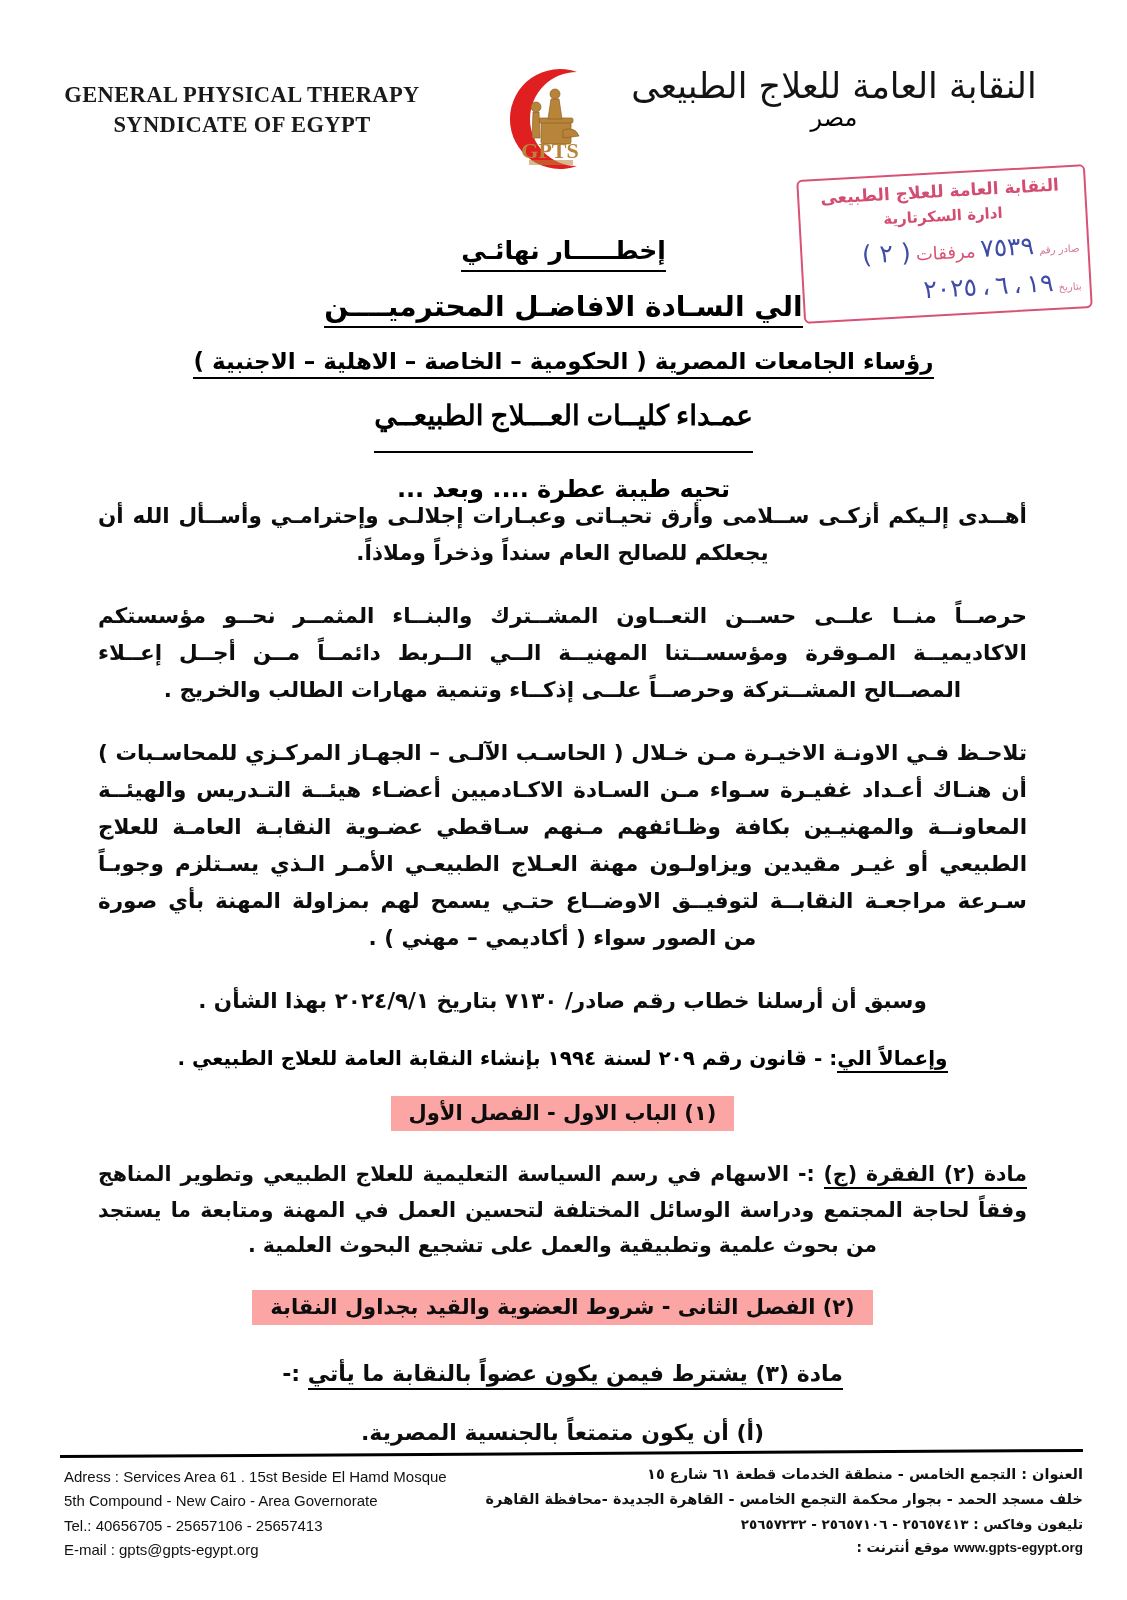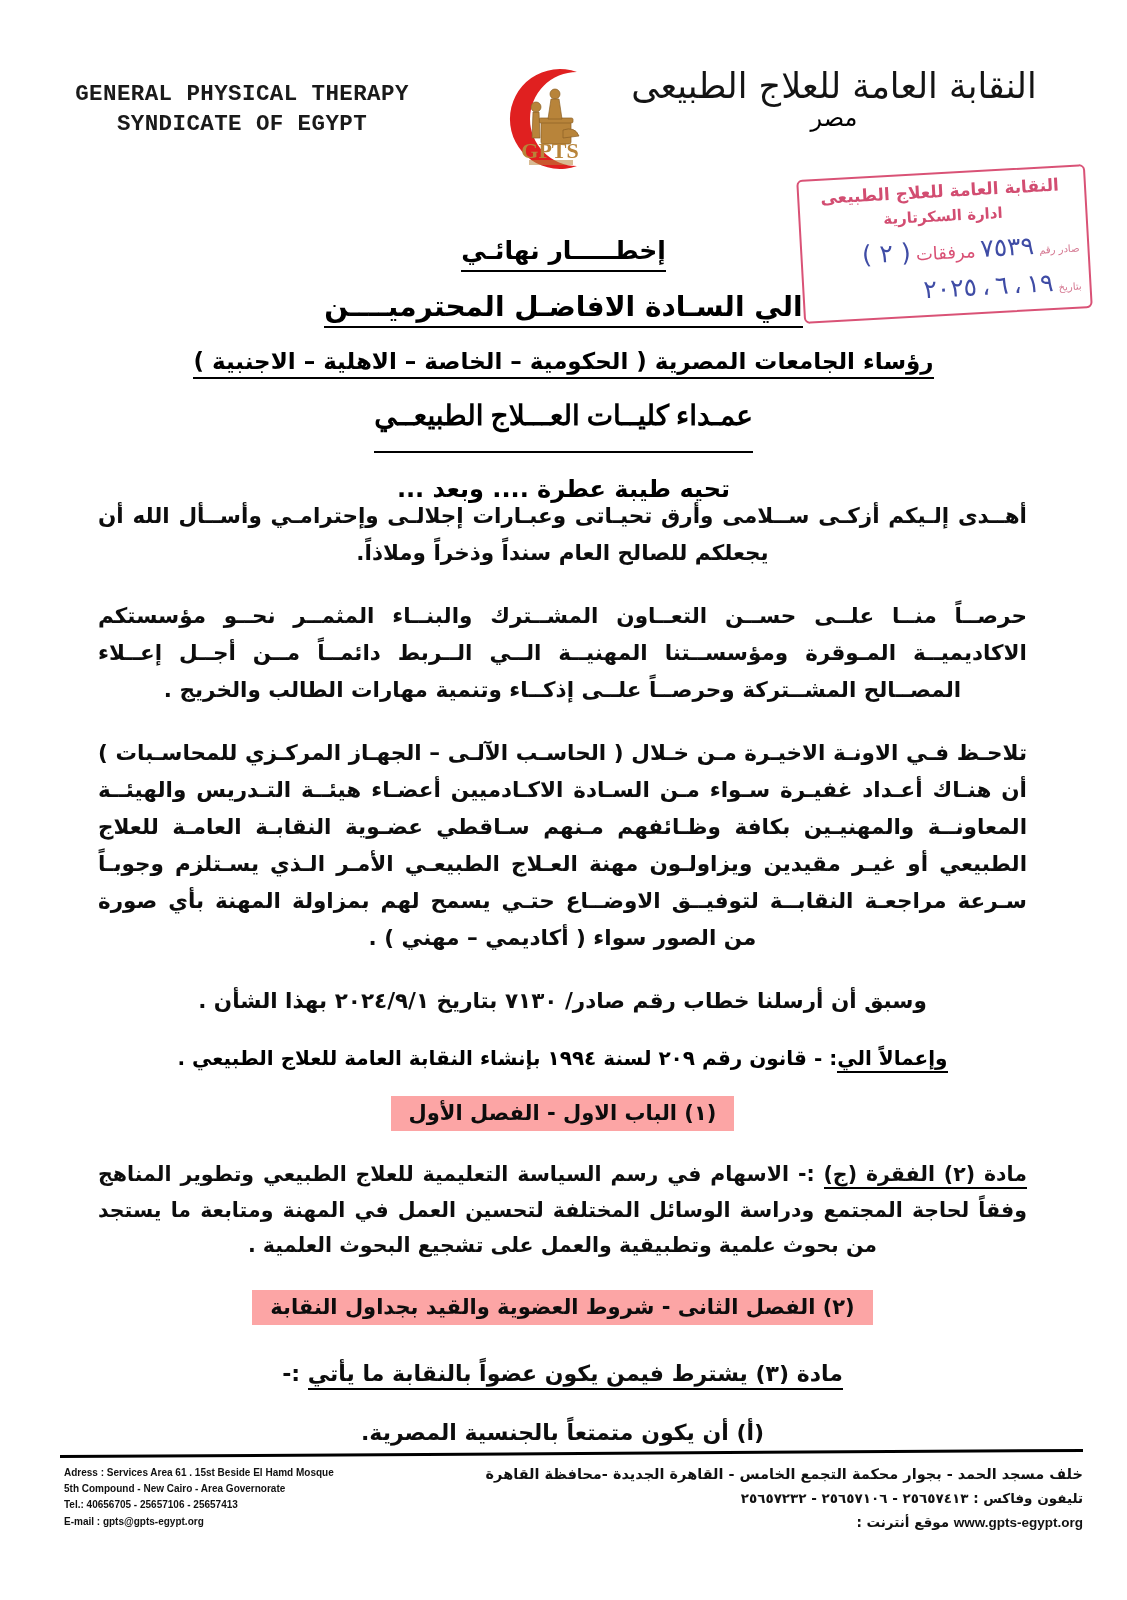--- a/index.html
+++ b/index.html
@@ -27,21 +27,21 @@
     left: 0;
     width: 1127px;
     height: 130px;
   }
   .header-en {
     position: absolute;
     left: 62px;
     top: 22px;
     width: 360px;
     text-align: center;
-    font-family: Liberation Mono, monospace;
+    font-family: Liberation Serif, serif;
     font-weight: bold;
     font-size: 22.5px;
     line-height: 1.33;
     letter-spacing: 0.4px;
     color: #1a1a1a;
   }
   .logo-wrap {
     position: absolute;
     left: 489px;
     top: 2px;
@@ -287,25 +287,25 @@
     right: 0;
     height: 3px;
     background: #000;
     transform: rotate(-0.35deg);
   }
   .footer-en {
     position: absolute;
     top: 13px;
     left: 4px;
     font-family: "Liberation Sans", sans-serif;
-    font-size: 10px;
+    font-size: 15px;
     line-height: 1.62;
     color: #111;
     text-align: left;
-    font-weight: bold;
+    font-weight: normal;
   }
   .footer-ar {
     position: absolute;
     top: 10px;
     right: 0;
     direction: rtl;
     text-align: right;
     font-family: "DejaVu Sans", sans-serif;
     font-size: 14.5px;
     font-weight: bold;
@@ -411,20 +411,21 @@
     <div class="footer-rule"></div>
 
     <div class="footer-en">
       <div>Adress  : Services Area 61 . 15st Beside El Hamd Mosque</div>
       <div>5th Compound - New Cairo - Area Governorate</div>
       <div>Tel.: 40656705 - 25657106 - 25657413</div>
       <div>E-mail  : gpts@gpts-egypt.org</div>
     </div>
 
     <div class="footer-ar">
+      <div>العنوان : التجمع الخامس - منطقة الخدمات قطعة ٦١ شارع ١٥</div>
       <div>خلف مسجد الحمد - بجوار محكمة التجمع الخامس - القاهرة الجديدة -محافظة القاهرة</div>
       <div class="small">تليفون وفاكس : ٢٥٦٥٧٤١٣ - ٢٥٦٥٧١٠٦ - ٢٥٦٥٧٢٣٢</div>
       <div class="small">
         <span class="web">www.gpts-egypt.org</span>
         <span>موقع أنترنت :</span>
       </div>
     </div>
   </div>
 
 </div>

